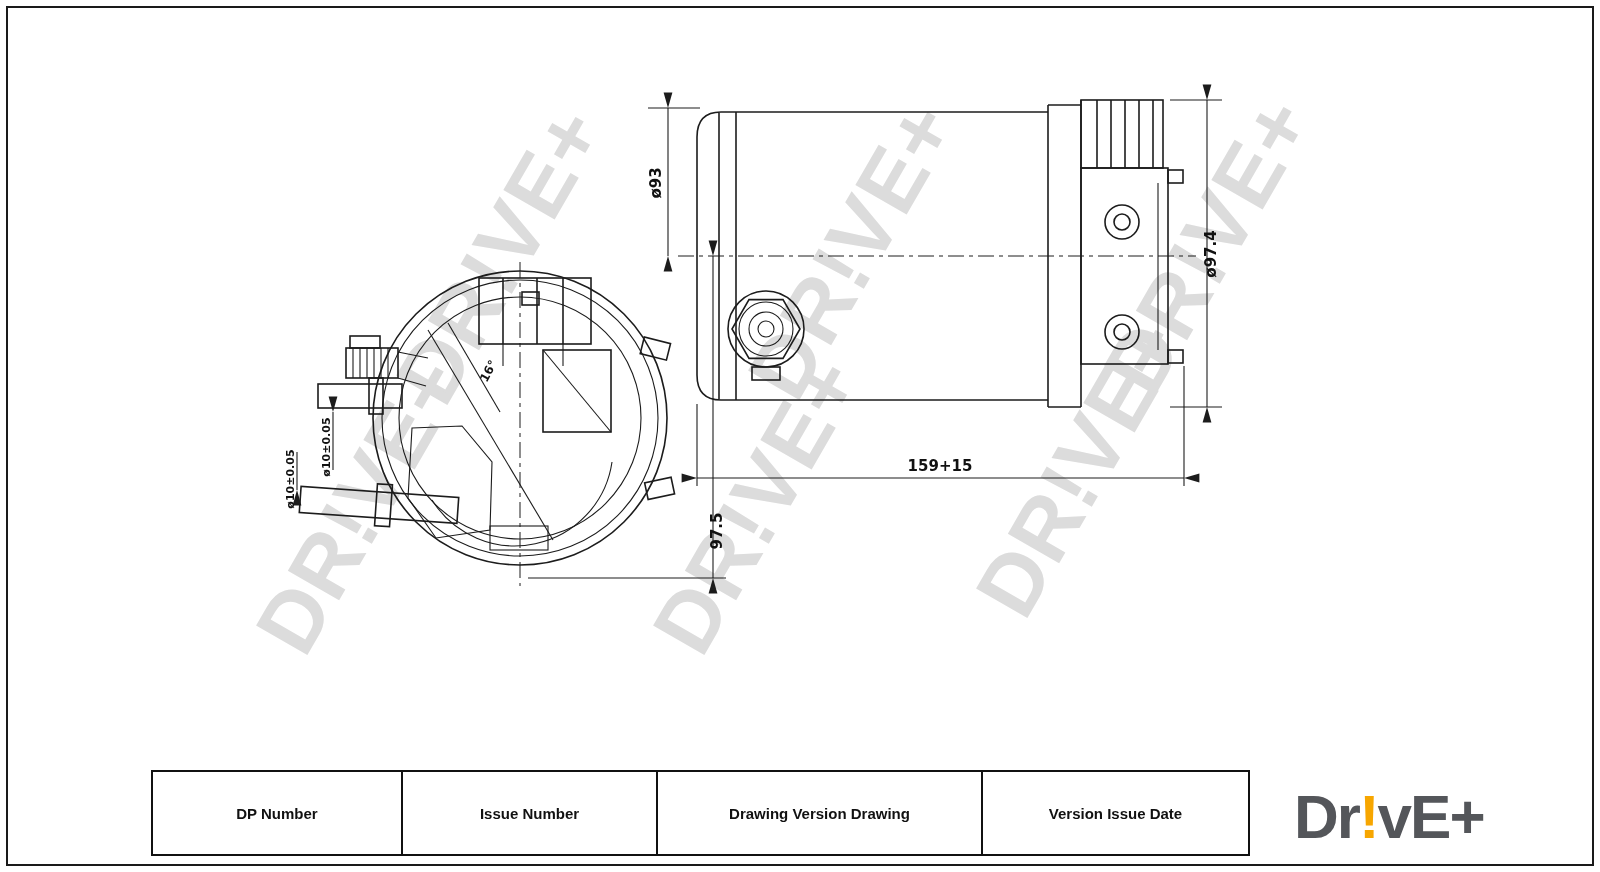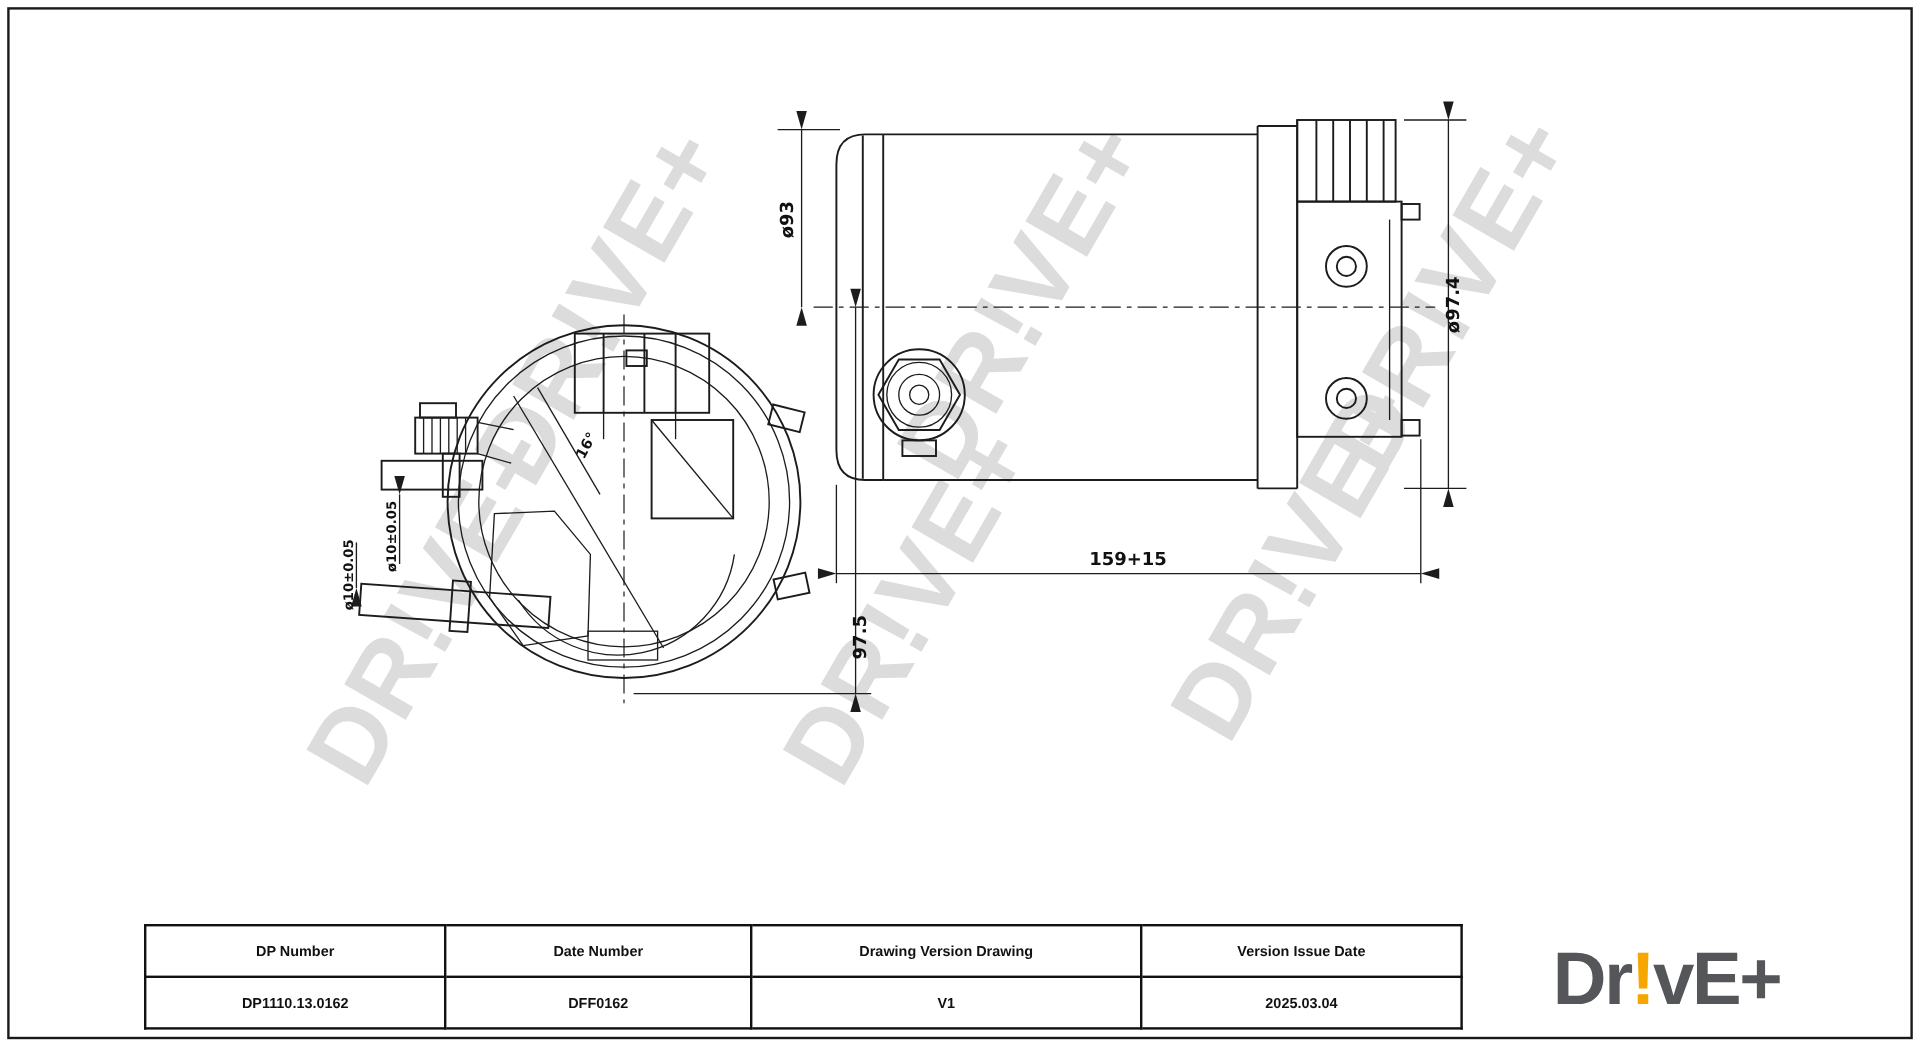--- a/index.html
+++ b/index.html
@@ -6,23 +6,23 @@
   html,body { width:1600px; height:872px; background:#ffffff; font-family:"Liberation Sans", sans-serif; overflow:hidden; }
   .page { position:relative; width:1600px; height:872px; background:#ffffff; }
   .frame { position:absolute; inset:6px; border:2px solid #1a1a1a; pointer-events:none; z-index:4; }
   .wm {
     position:absolute; z-index:1; color:#dcdcdc; font-weight:700; font-size:86px;
     letter-spacing:1px; white-space:nowrap; transform:translate(-50%,-50%) rotate(-60deg);
     font-family:"Liberation Sans", sans-serif; user-select:none;
   }
   svg.drawing { position:absolute; left:0; top:0; z-index:2; }
   table.info-table {
-    position:absolute; left:120px; top:770px; width:1097px; height:86px; z-index:3;
+    position:absolute; left:151px; top:770px; width:1097px; height:86px; z-index:3;
     border-collapse:collapse; table-layout:fixed; background:#ffffff;
-    font-weight:700; font-size:12px; color:#111;
+    font-weight:700; font-size:15px; color:#111;
   }
   table.info-table th, table.info-table td {
     border:2px solid #111; text-align:center; vertical-align:middle; height:43px;
     font-weight:700; padding:0 4px; overflow:hidden; white-space:nowrap;
   }
   .logo {
     position:absolute; left:1294px; top:786px; z-index:3; font-weight:800; font-size:62px;
     letter-spacing:-2px; color:#54565A; font-family:"Liberation Sans", sans-serif; line-height:1;
   }
   .logo .accent { color:#F7A600; }
@@ -159,28 +159,22 @@
   <table class="info-table">
     <colgroup>
       <col style="width:250px">
         <col style="width:255px">
         <col style="width:325px">
         <col style="width:267px">
     </colgroup>
     <tbody>
         <tr>
       <th>DP Number</th>
-      <th>Date Number</th>
+      <th>Issue Number</th>
       <th>Drawing Version Drawing</th>
       <th>Version Issue Date</th>
-    </tr>
-    <tr>
-      <td>DP1110.13.0162</td>
-      <td>DFF0162</td>
-      <td>V1</td>
-      <td>2025.03.04</td>
     </tr>
   </tbody>
     </table>
 
   <div class="logo"><span>Dr</span><span class="accent">!</span><span>vE</span><span>+</span></div>
 
 </div>
 
 </body></html>

